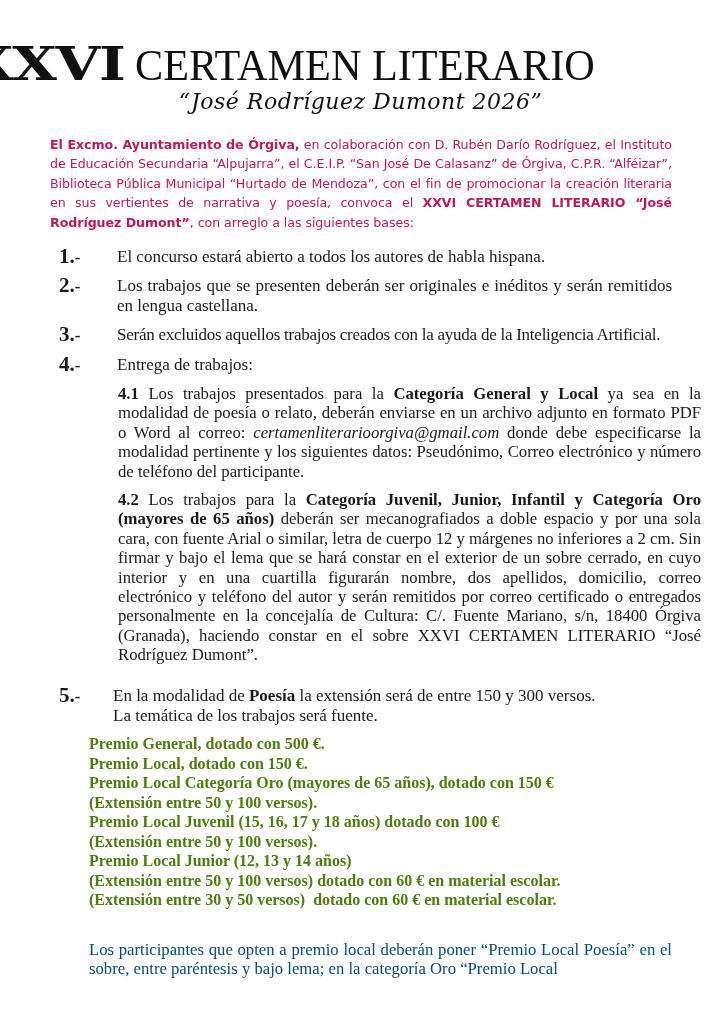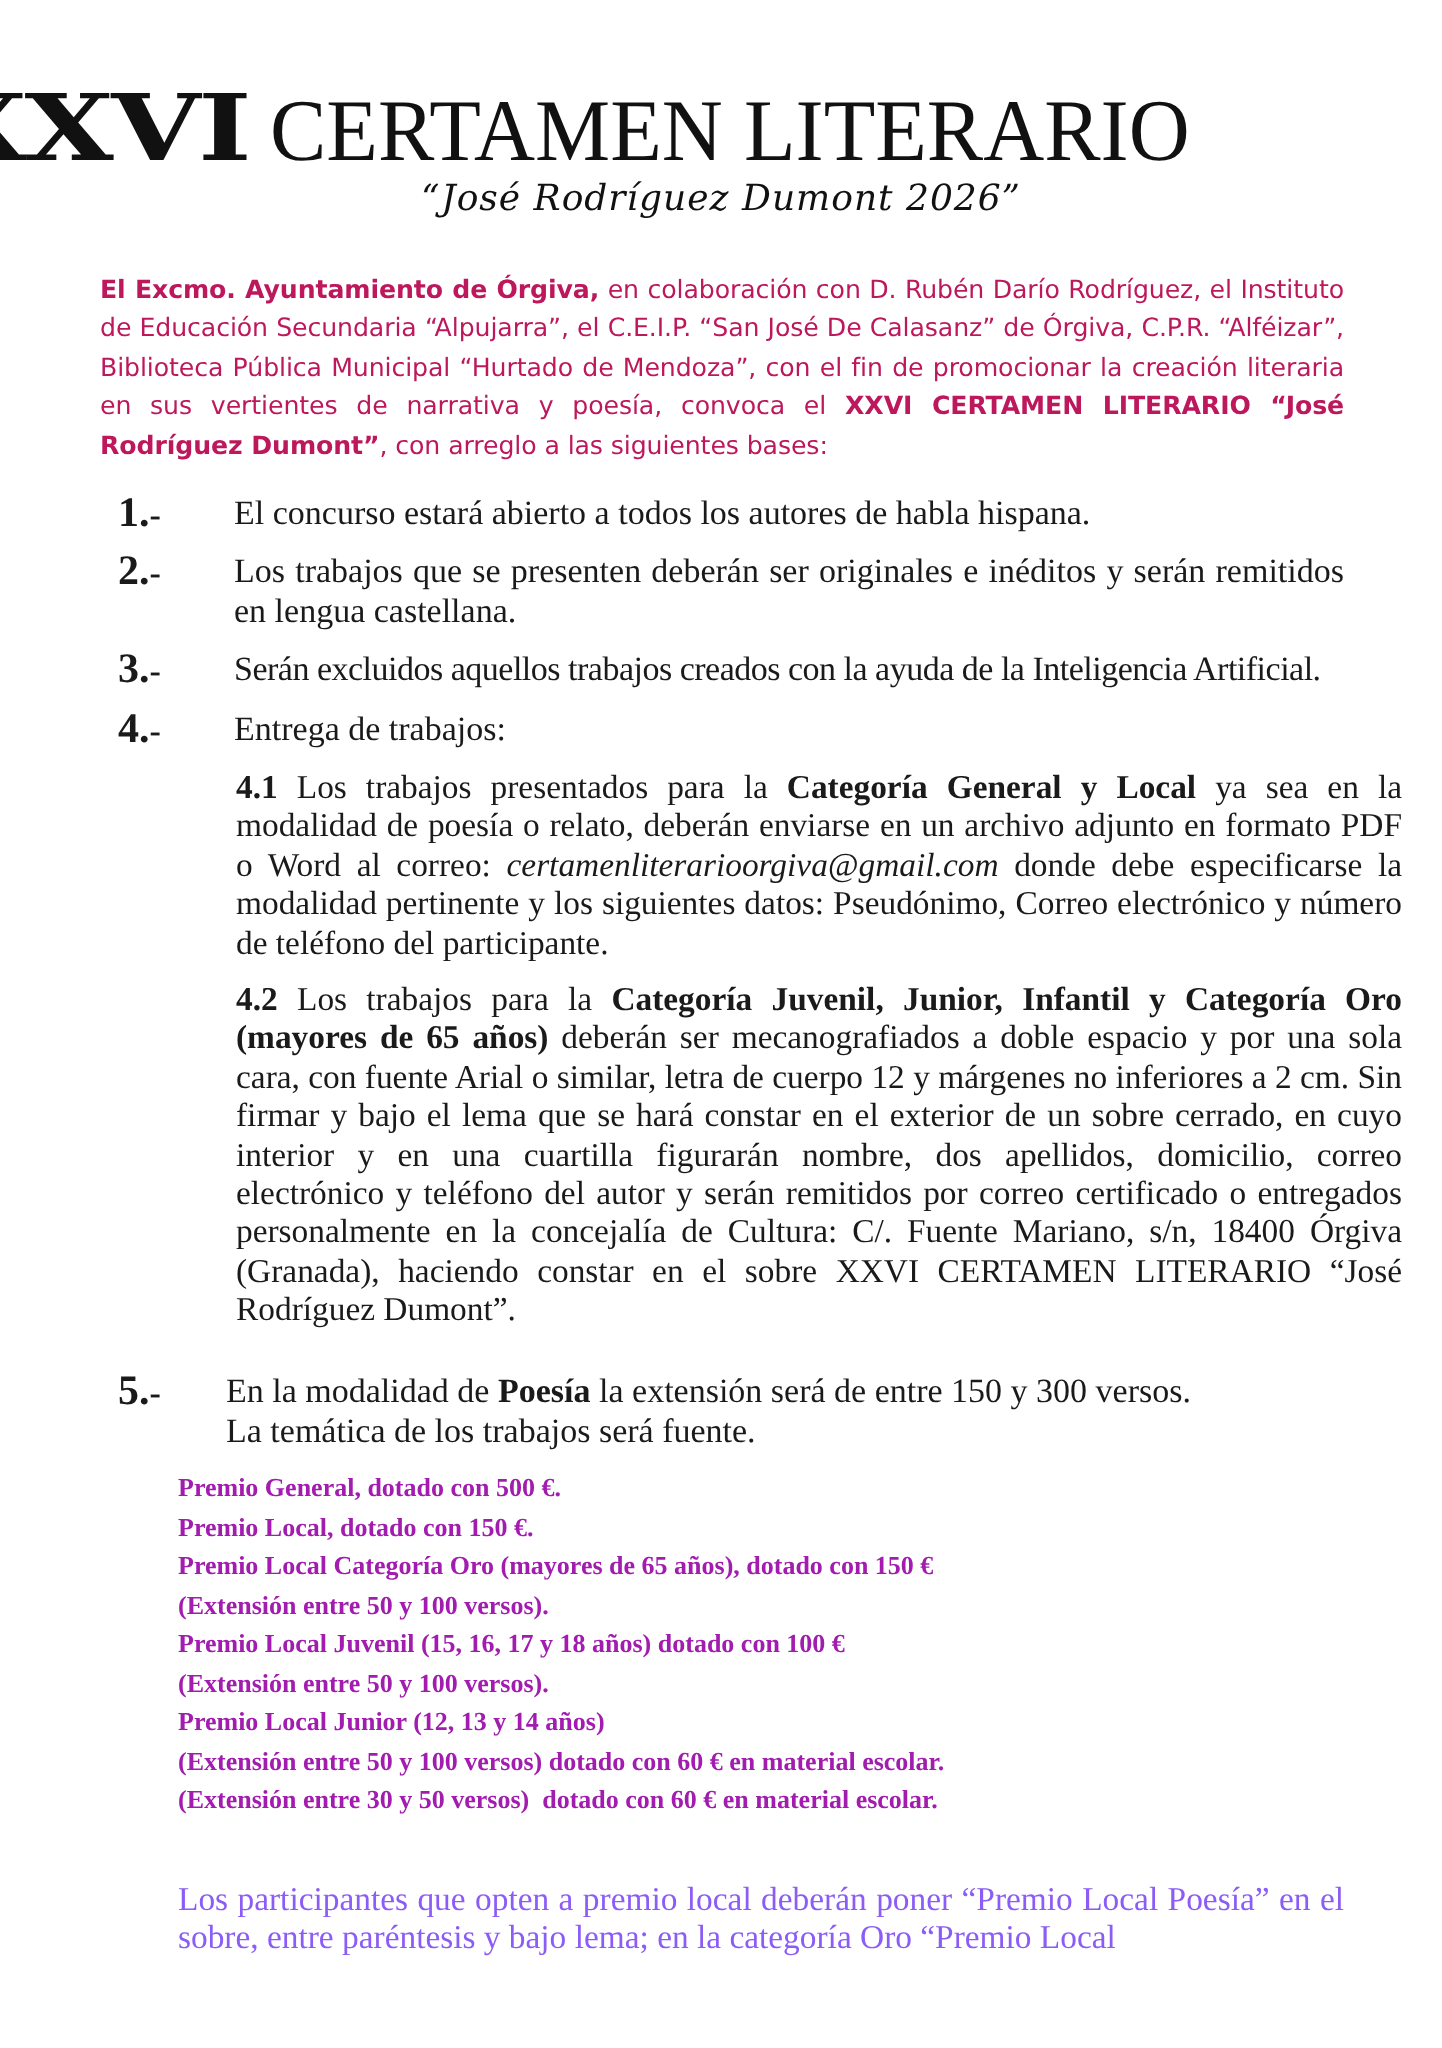--- a/index.html
+++ b/index.html
@@ -16,21 +16,21 @@
       transform: scaleX(1.25); display: inline-block; transform-origin: right center;
       margin-right: 10px; vertical-align: baseline;
     }
     .title-text {
       font-family: "Liberation Serif", serif; font-size: 44px;
       letter-spacing: 0px; color: #111; display: inline-block;
       transform: scaleX(0.96); transform-origin: left center;
     }
     .subtitle {
       position: absolute; left: 0; top: 89px; width: 721px; text-align: center;
-      font-family: "DejaVu Serif", serif; font-style: italic; font-size: 18px;
+      font-family: "DejaVu Serif", serif; font-style: italic; font-size: 22px;
       letter-spacing: 0.5px; color: #111;
     }
 
     .intro {
       position: absolute; left: 50px; top: 135px; width: 622px;
       font-family: "DejaVu Sans", sans-serif; font-size: 12.6px; line-height: 19.4px;
       text-align: justify; color: #be185d; letter-spacing: -0.05px;
     }
     .intro b { font-weight: bold; }
 
@@ -48,28 +48,28 @@
     .sub {
       position: absolute; left: 89px; width: 583px;
       font-family: "Liberation Serif", serif; font-size: 16.7px; line-height: 19.4px;
       text-align: justify; color: #1a1a1a; margin-left: 29px;
     }
     .sub b { font-weight: bold; }
     .sub i { font-style: italic; }
 
     .prize-list {
       position: absolute; left: 89px; top: 734px; width: 600px;
-      font-family: "Liberation Serif", serif; font-weight: bold; font-size: 13px; line-height: 19.5px; color: #a21caf;
+      font-family: "Liberation Serif", serif; font-weight: bold; font-size: 16px; line-height: 19.5px; color: #4d7c0f;
     }
     .prize-list div { white-space: nowrap; }
 
     .closing {
       position: absolute; left: 89px; top: 940px; width: 583px;
       font-family: "Liberation Serif", serif; font-size: 16.7px; line-height: 19.4px;
-      text-align: justify; color: #8b5cf6;
+      text-align: justify; color: #0c4a6e;
     }
   </style>
 </head>
 <body>
 
 <div>
 
   <div class="title-row">
     <span class="title-roman">XXVI</span><span class="title-text">CERTAMEN LITERARIO</span>
   </div>

